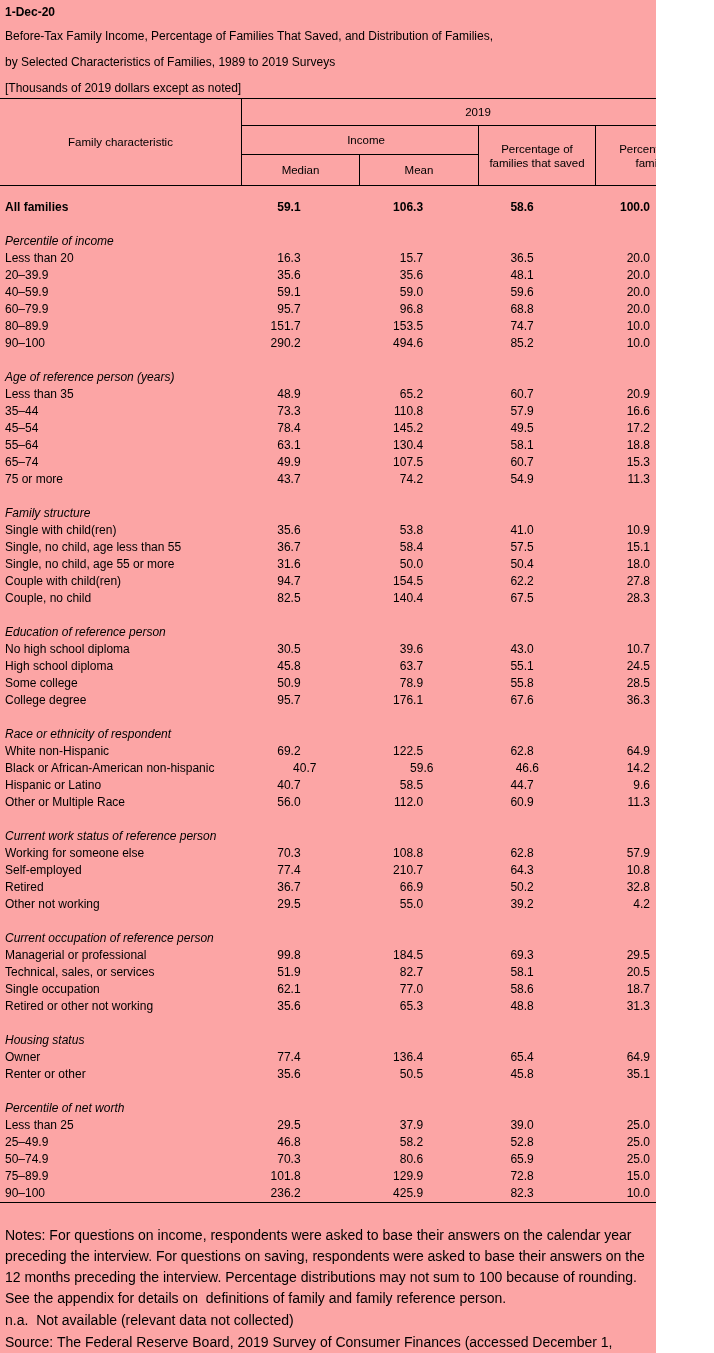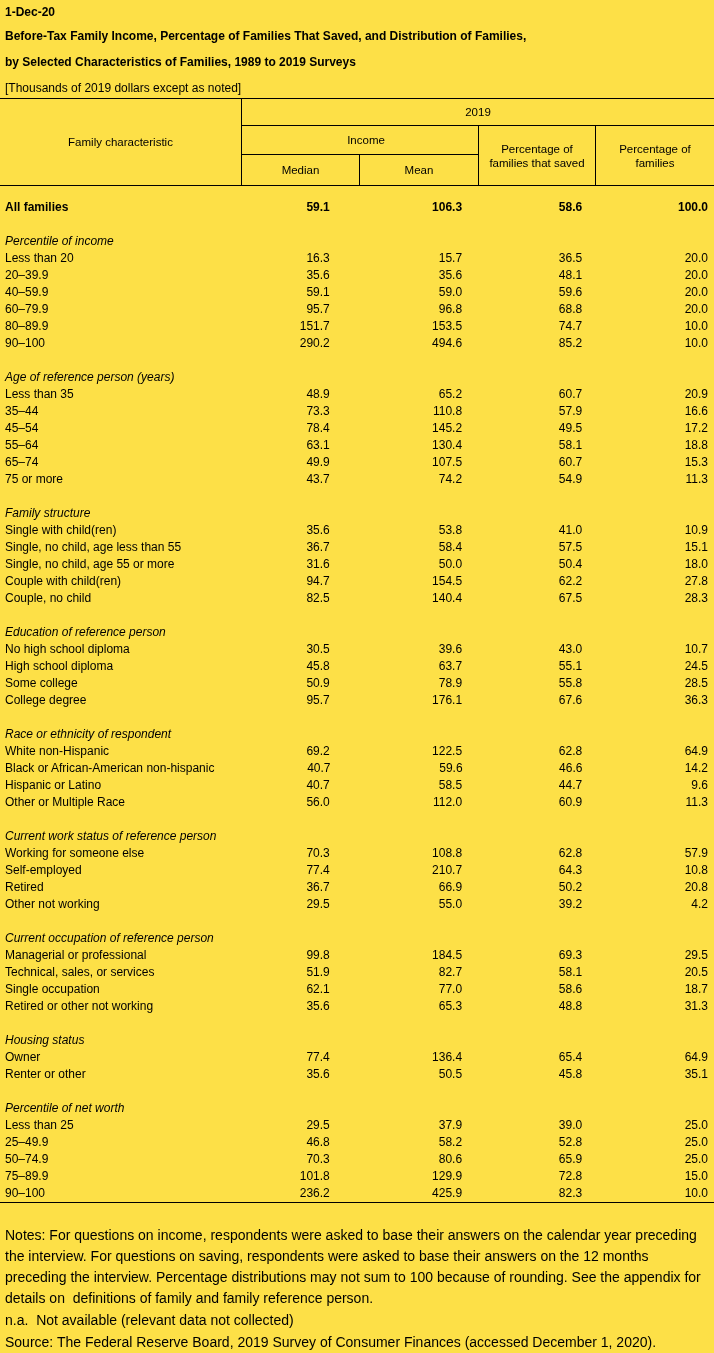--- a/index.html
+++ b/index.html
@@ -1,27 +1,27 @@
 <!DOCTYPE html>
 <html><head>
 <meta charset="utf-8">
 <style>
   html,body { margin:0; padding:0; background:#fff; }
   .page {
     position:relative;
-    width:714px; height:1353px;
-    background:#fde047;
+    width:656px; height:1353px;
+    background:#fca5a5;
     color:#000000;
     font-family:"Liberation Sans","DejaVu Sans",sans-serif;
     overflow:hidden;
   }
   
   .titleblock { padding:5px 0 0 5px; }
   .t-date { font-size:12px; font-weight:bold; line-height:14px; margin:0 0 10px 0; }
-  .t-title { font-size:12px; font-weight:bold; line-height:14px; margin:0 0 12px 0; }
+  .t-title { font-size:12px; font-weight:normal; line-height:14px; margin:0 0 12px 0; }
   .t-sub { font-size:12px; font-weight:normal; line-height:14px; margin:1px 0 0 0; }
 
   
   .thead { position:relative; height:88px; margin-top:3px; }
   .ln { position:absolute; background:#000; }
   .ln-top   { left:0;   top:0;  width:714px; height:1px; }
   .ln-h1    { left:241px; top:27px; width:473px; height:1px; }
   .ln-h2    { left:241px; top:56px; width:237px; height:1px; }
   .ln-bot   { left:0;   top:87px; width:714px; height:1px; }
   .ln-v1    { left:241px; top:0;    width:1px; height:88px; }
@@ -375,21 +375,21 @@
         <div class="cell c1">77.4</div>
         <div class="cell c2">210.7</div>
         <div class="cell c3">64.3</div>
         <div class="cell c4">10.8</div>
       </div>
       <div class="row">
         <div class="cell c0">Retired</div>
         <div class="cell c1">36.7</div>
         <div class="cell c2">66.9</div>
         <div class="cell c3">50.2</div>
-        <div class="cell c4">20.8</div>
+        <div class="cell c4">32.8</div>
       </div>
       <div class="row">
         <div class="cell c0">Other not working</div>
         <div class="cell c1">29.5</div>
         <div class="cell c2">55.0</div>
         <div class="cell c3">39.2</div>
         <div class="cell c4">4.2</div>
       </div>
       <div class="row blank">
         <div class="cell c0"></div>

